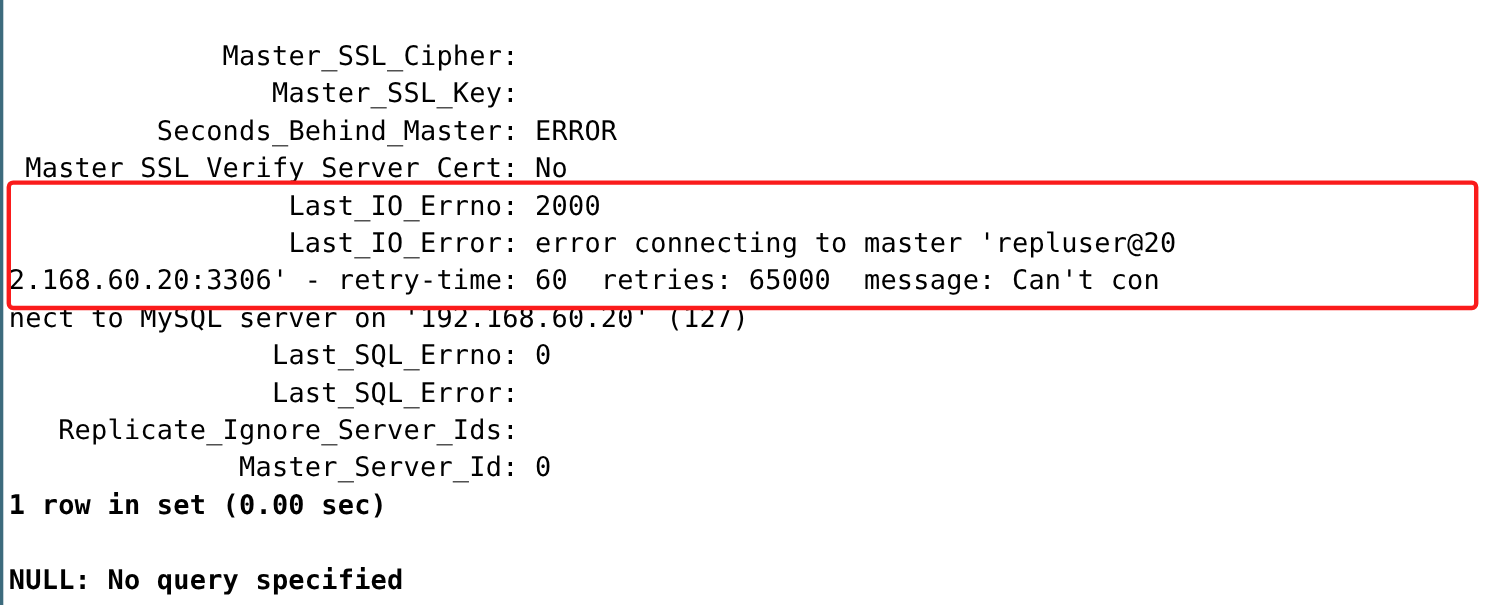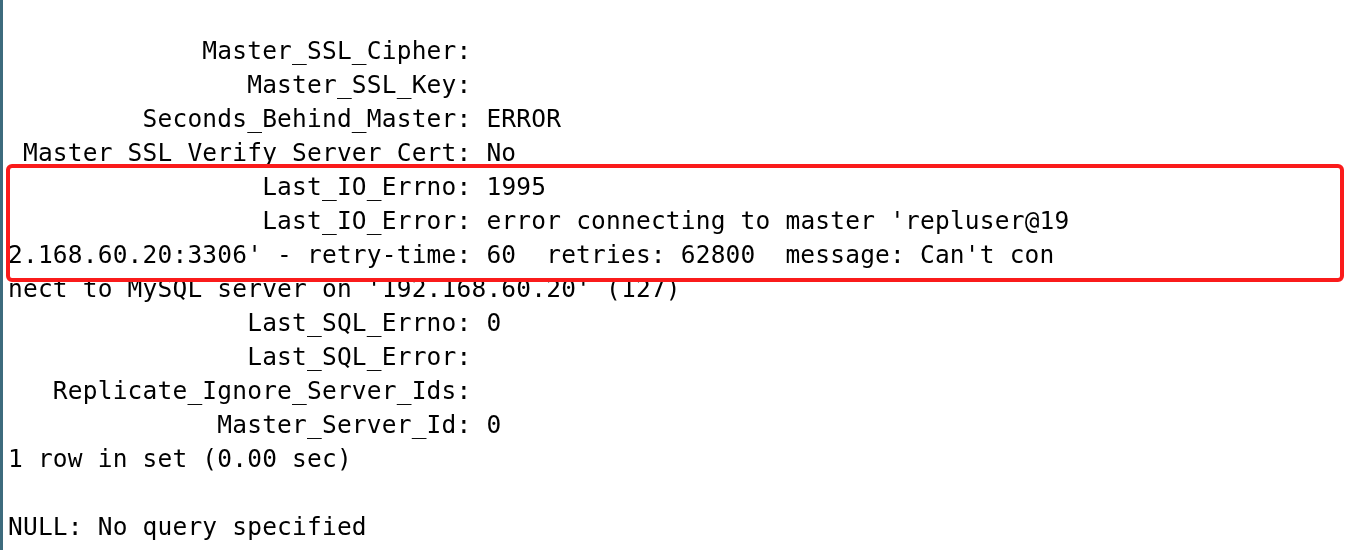--- a/index.html
+++ b/index.html
@@ -23,21 +23,21 @@
   }
   .leftbar {
     position: absolute;
     left: 0;
     top: 0;
     width: 3px;
     height: 550px;
     background: #3d6b7d;
   }
   .bold {
-    font-weight: normal;
+    font-weight: bold;
   }
   .highlight-box {
     position: absolute;
     border: 4px solid #fa1b1b;
     border-radius: 6px;
     left: 6px;
     top: 164px;
     width: 1338px;
     height: 118px;
     box-sizing: border-box;
@@ -47,23 +47,23 @@
 </head>
 <body>
 
 <div class="leftbar"></div>
 
 <div class="terminal">
 <span><span>            </span> <span>Master_SSL_Cipher:</span> <span></span></span>
 <span><span>               </span> <span>Master_SSL_Key:</span> <span></span></span>
 <span><span>        </span> <span>Seconds_Behind_Master:</span> <span>ERROR</span></span>
 <span><span></span> <span>Master_SSL_Verify_Server_Cert:</span> <span>No</span></span>
-<span><span>                </span> <span>Last_IO_Errno:</span> <span>1995</span></span>
-<span><span>                </span> <span>Last_IO_Error:</span> <span>error connecting to master 'repluser@19</span></span>
-<span>2.168.60.20:3306' - retry-time: 60  retries: 62800  message: Can't con</span>
+<span><span>                </span> <span>Last_IO_Errno:</span> <span>2000</span></span>
+<span><span>                </span> <span>Last_IO_Error:</span> <span>error connecting to master 'repluser@20</span></span>
+<span>2.168.60.20:3306' - retry-time: 60  retries: 65000  message: Can't con</span>
 <span>nect to MySQL server on '192.168.60.20' (127)</span>
 <span><span>               </span> <span>Last_SQL_Errno:</span> <span>0</span></span>
 <span><span>               </span> <span>Last_SQL_Error:</span> <span></span></span>
 <span><span>  </span> <span>Replicate_Ignore_Server_Ids:</span> <span></span></span>
 <span><span>             </span> <span>Master_Server_Id:</span> <span>0</span></span>
 <span class="bold">1 row in set (0.00 sec)</span>
 
 <span class="bold">NULL: No query specified</span>
 </div>
 

